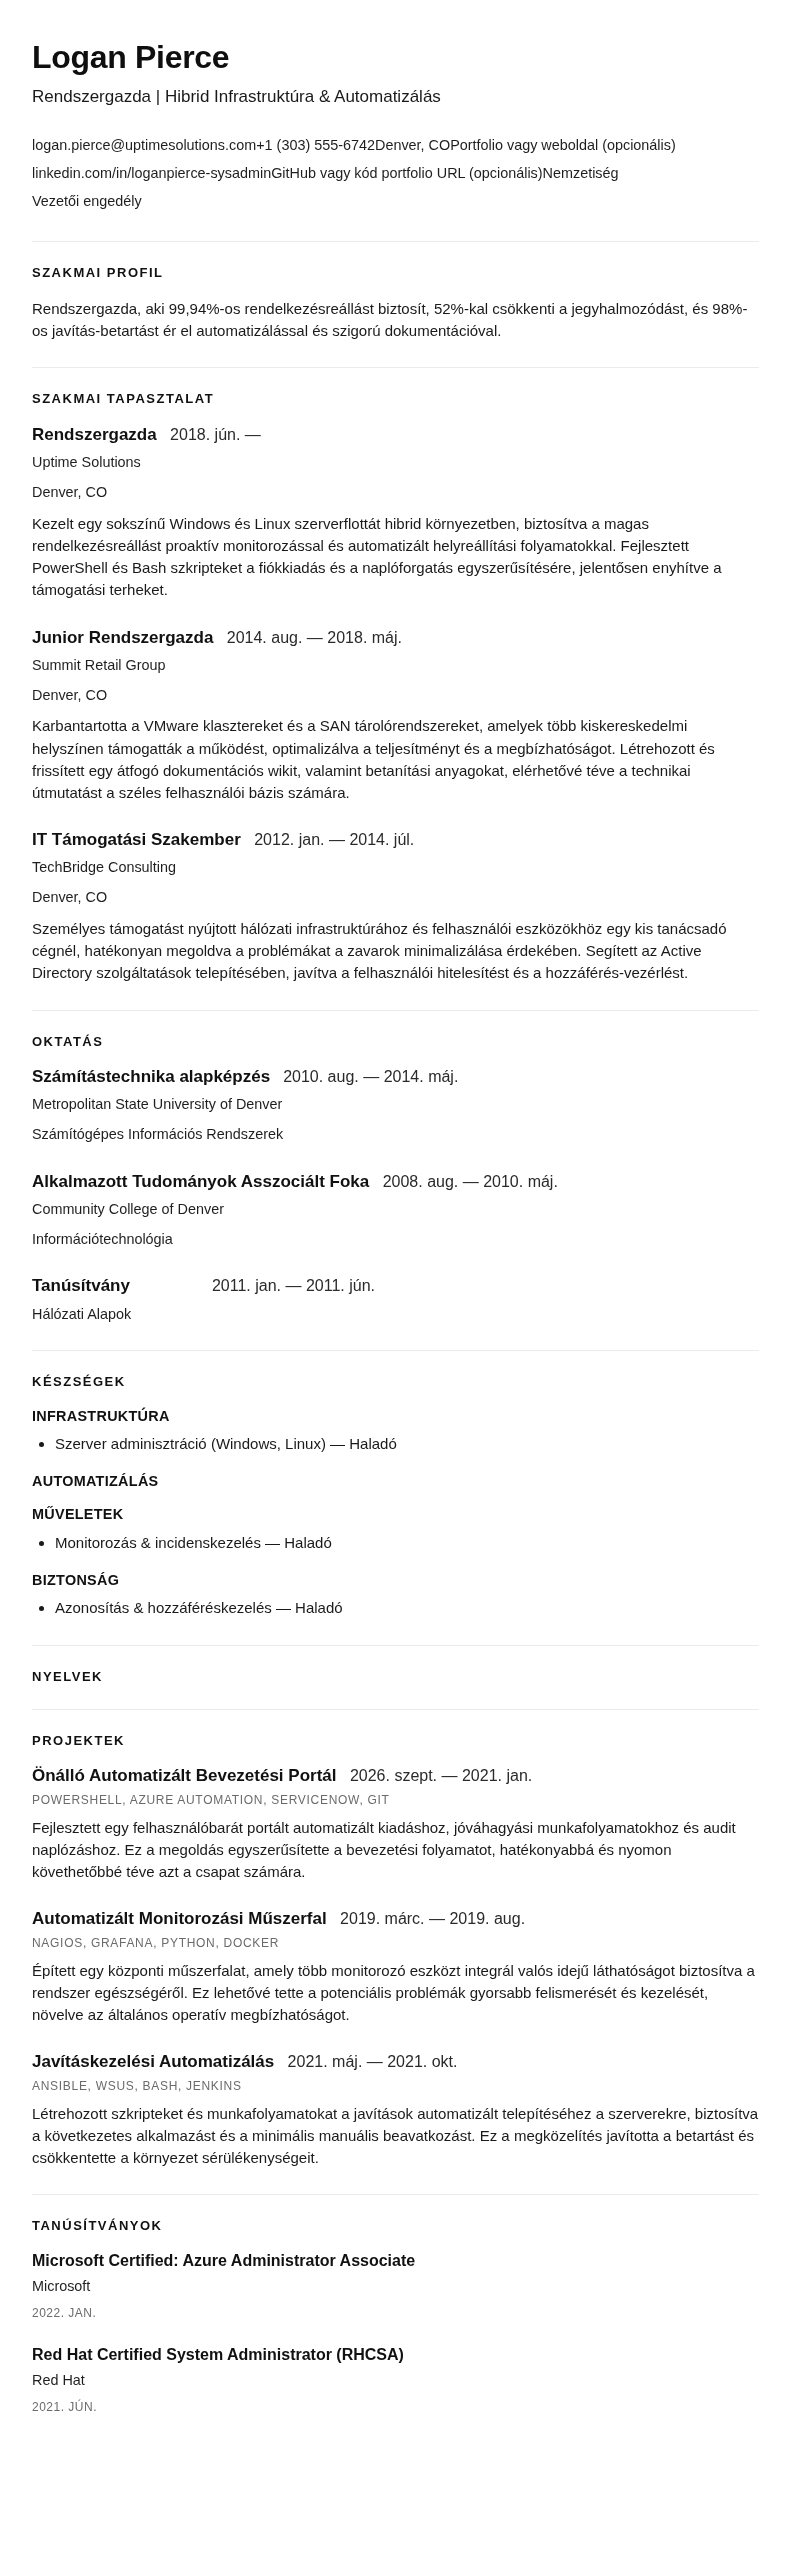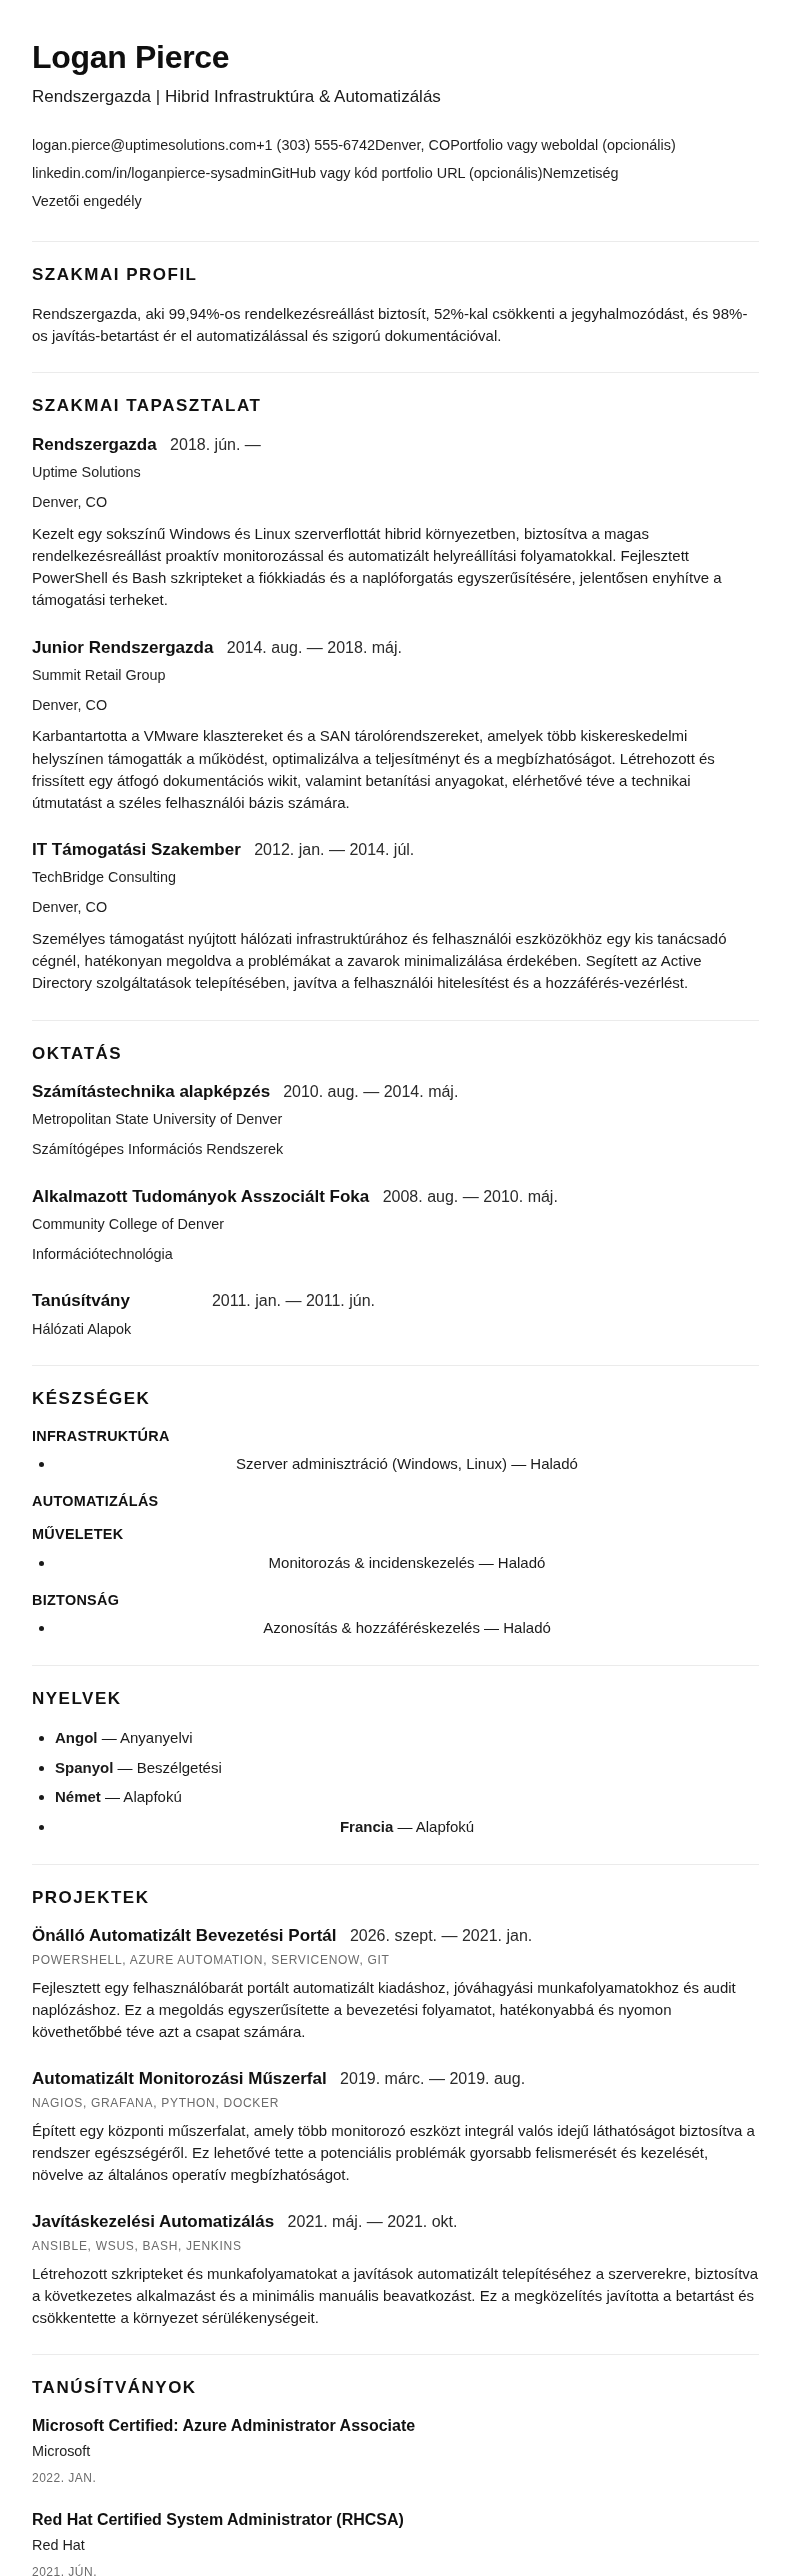--- a/index.html
+++ b/index.html
@@ -33,21 +33,21 @@
     font-size: 14.4px;
     line-height: 1.95;
     color: #1f1f1f;
   }
   .section {
     border-top: 0.5px solid #ebebeb;
     margin-top: 25px;
     padding-top: 23px;
   }
   .section-heading {
-    font-size: 17px;
+    font-size: 13px;
     font-weight: 700;
     letter-spacing: 1.5px;
     text-transform: uppercase;
     margin: 0 0 18.5px 0;
     color: #111111;
   }
   .entry { margin-bottom: 26px; }
   .entry:last-child { margin-bottom: 0; }
   .entry-head {
     display: flex;
@@ -83,21 +83,21 @@
     margin: 0;
     padding-left: 23px;
     list-style-type: disc;
   }
   .bullet-list li {
     font-size: 15px;
     line-height: 1.5;
     margin-bottom: 7.2px;
     color: #1a1a1a;
   }
-  .bullet-list li:last-child { margin-bottom: 0; text-align: center; }
+  .bullet-list li:last-child { margin-bottom: 0; }
   .skill-group { margin-bottom: 17.5px; }
   .skill-group:last-child { margin-bottom: 0; }
   .skill-category {
     font-size: 14.4px;
     font-weight: 700;
     letter-spacing: 0.3px;
     text-transform: uppercase;
     margin-bottom: 9.3px;
     color: #111111;
   }
@@ -231,26 +231,20 @@
     <div class="skill-group">
       <div class="skill-category">BIZTONSÁG</div>
       <ul class="bullet-list">
         <li>Azonosítás &amp; hozzáféréskezelés — Haladó</li>
       </ul>
     </div>
   </section>
 
   <section class="section">
     <h2 class="section-heading">NYELVEK</h2>
-    <ul class="bullet-list">
-      <li><span class="lang-name">Angol</span> <span>— Anyanyelvi</span></li>
-      <li><span class="lang-name">Spanyol</span> <span>— Beszélgetési</span></li>
-      <li><span class="lang-name">Német</span> <span>— Alapfokú</span></li>
-      <li><span class="lang-name">Francia</span> <span>— Alapfokú</span></li>
-    </ul>
   </section>
 
   <section class="section">
     <h2 class="section-heading">PROJEKTEK</h2>
 
     <article class="entry">
       <div class="entry-head">
         <span class="entry-title">Önálló Automatizált Bevezetési Portál</span>
         <span class="entry-date">2026. szept. — 2021. jan.</span>
       </div>

